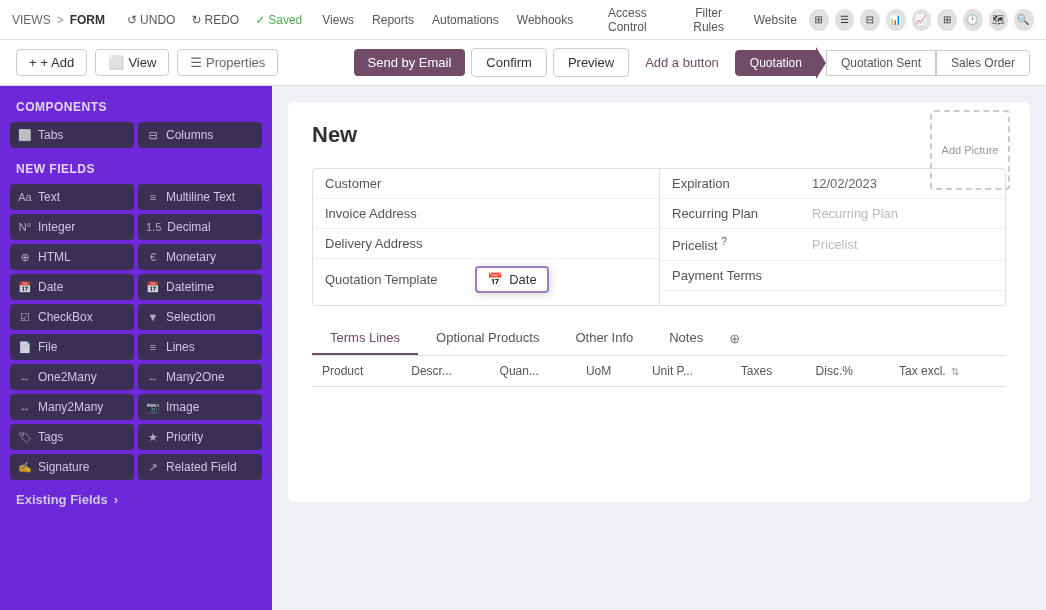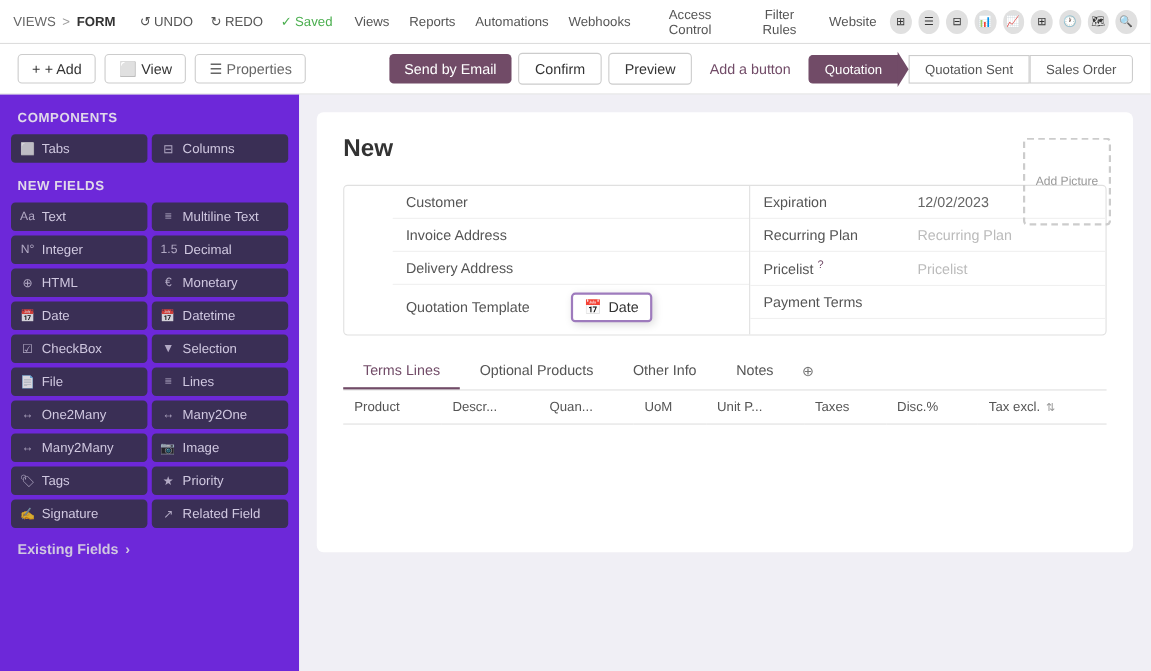--- a/index.html
+++ b/index.html
@@ -49,24 +49,24 @@
     .field-item { display: flex; align-items: center; gap: 6px; padding: 6px 8px; border-radius: 4px; cursor: pointer; background: #3a2f55; color: #d0c8e0; font-size: 12px; }
     .field-icon { font-size: 11px; opacity: 0.8; min-width: 14px; text-align: center; }
     .existing-fields { display: flex; align-items: center; gap: 6px; padding: 12px 16px; color: #d0c8e0; font-size: 13px; font-weight: 600; cursor: pointer; }
 
     
     .content-area { flex: 1; overflow-y: auto; padding: 16px; background: #f0eff5; }
 
     
     .form-card { background: #fff; border-radius: 6px; padding: 20px 24px; min-height: 400px; position: relative; }
     .form-title { font-size: 22px; font-weight: 600; color: #333; margin-bottom: 20px; }
-    .add-picture-box { position: absolute; top: 23px; right: 20px; width: 80px; height: 80px; border: 2px dashed #ccc; border-radius: 4px; display: flex; align-items: center; justify-content: center; color: #999; font-size: 11px; cursor: pointer; text-align: center; }
-
-    
-    .form-fields-grid { display: grid; grid-template-columns: 1fr 1fr; gap: 0; border: 1px solid #e0e0e0; border-radius: 4px; margin-bottom: 16px; padding-left: 44px; }
+    .add-picture-box { position: absolute; top: 8px; right: 20px; width: 80px; height: 80px; border: 2px dashed #ccc; border-radius: 4px; display: flex; align-items: center; justify-content: center; color: #999; font-size: 11px; cursor: pointer; text-align: center; }
+
+    
+    .form-fields-grid { display: grid; grid-template-columns: 1fr 1fr; gap: 0; border: 1px solid #e0e0e0; border-radius: 4px; margin-bottom: 16px; }
     .form-col { padding: 0; }
     .form-row { display: flex; align-items: center; padding: 7px 12px; border-bottom: 1px solid #f0f0f0; }
     .form-row:last-child { border-bottom: none; }
     .form-label-cell { width: 140px; color: #555; font-size: 13px; flex-shrink: 0; }
     .form-value-cell { flex: 1; color: #666; font-size: 13px; }
     .form-col-divider { border-left: 1px solid #e0e0e0; }
 
     
     .date-drag-widget {
       display: inline-flex; align-items: center; gap: 6px;

